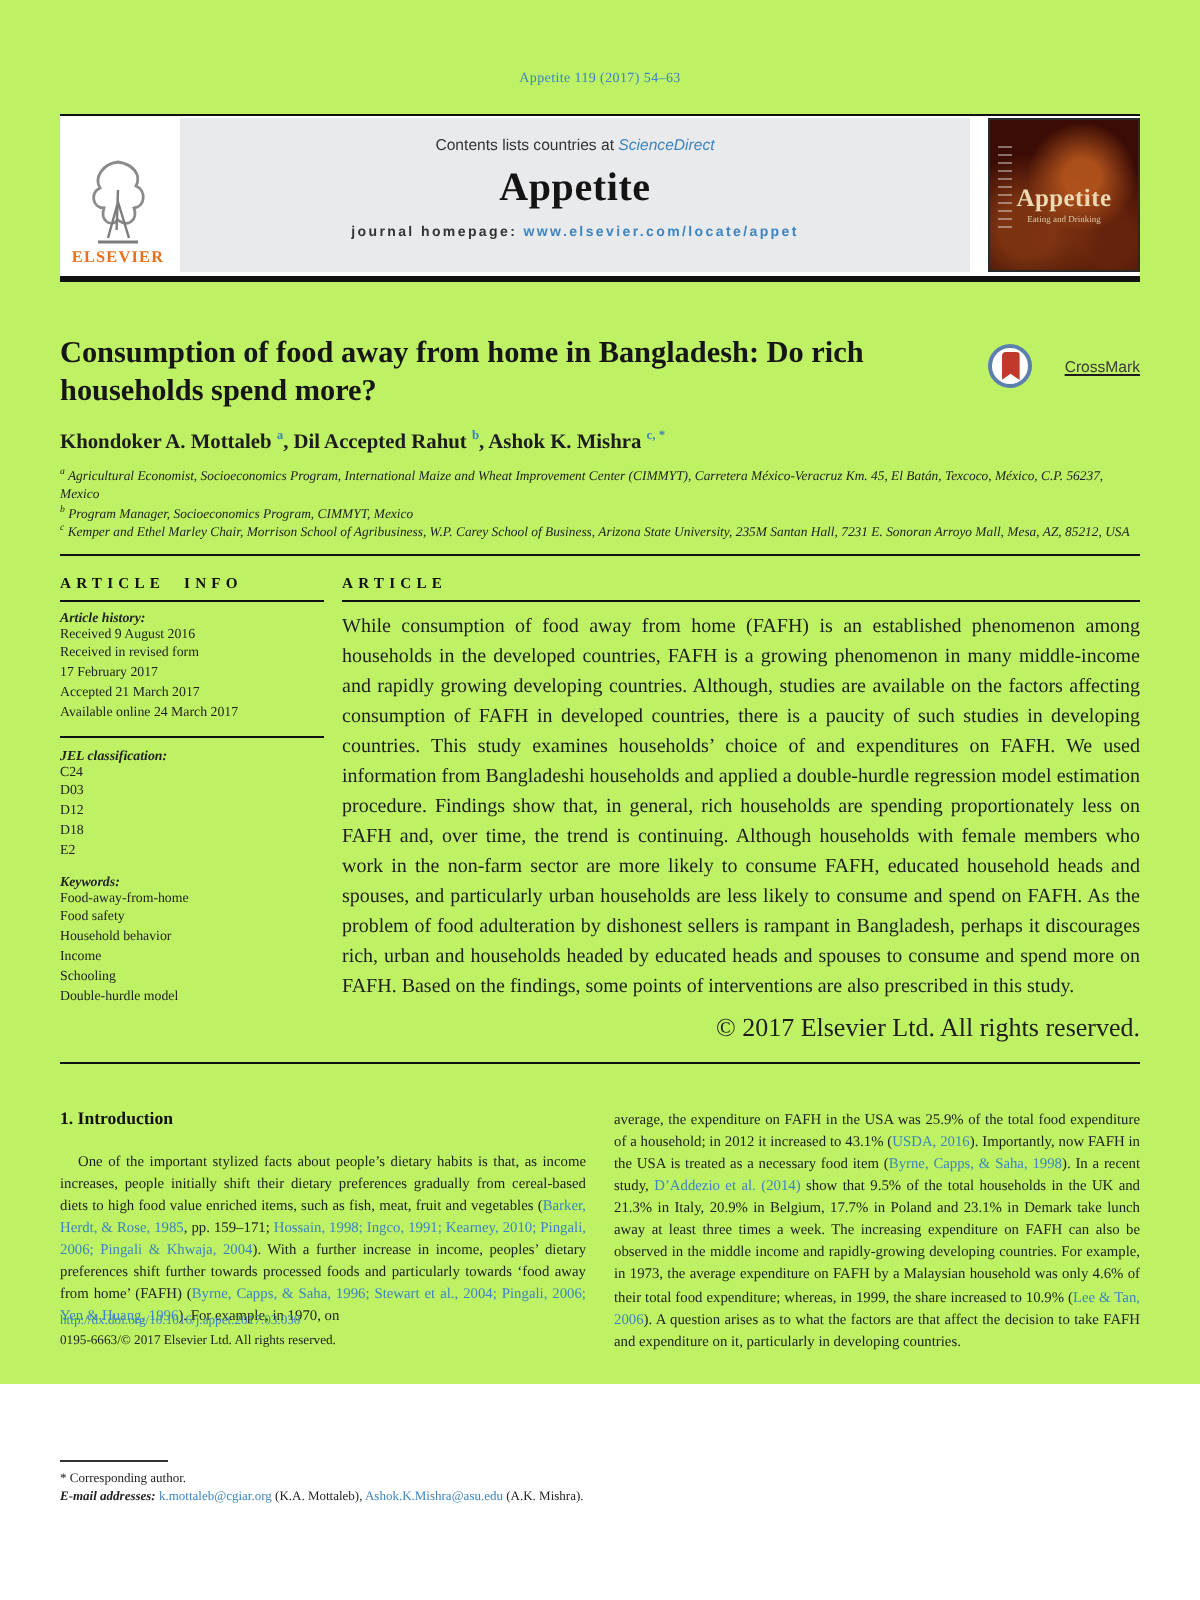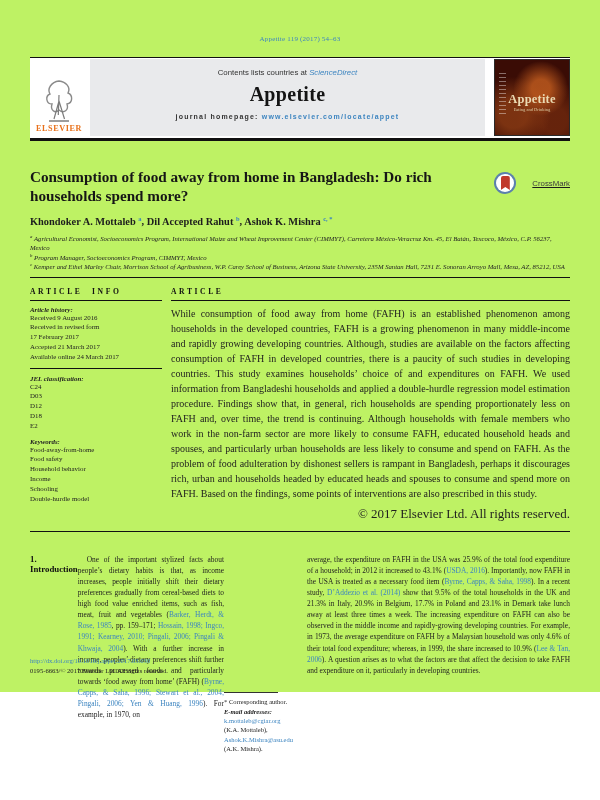--- a/index.html
+++ b/index.html
@@ -67,21 +67,21 @@
   .info-col .label{font-size:6.9px;font-style:italic;font-weight:bold;color:#222;}
   .info-col .line{font-size:6.9px;line-height:1.42;color:#222;}
   .rule-mid{border-top:1.2px solid #111;margin:6px 0 6px 0;}
   .kw-gap{height:7px;}
   .abstract-text{font-size:10px;line-height:1.5;text-align:justify;color:#1e1e1e;font-family:Liberation Serif, serif;}
   .abstract-copyright{margin-top:5px;text-align:right;font-size:13px;color:#1e1e1e;}
   .rule-full{border-top:1.2px solid #111;margin-top:9px;}
 
   
   .body-cols{display:grid;grid-template-columns:1fr 1fr;column-gap:14px;margin-top:22px;min-height:200px;}
-  .col-left{display:flex;flex-direction:row;}
+  .col-left{display:flex;flex-direction:column;}
   .section-heading{font-size:8.8px;font-weight:bold;margin-bottom:11px;color:#111;}
   .para{font-size:7.4px;line-height:1.5;text-align:justify;color:#1e1e1e;}
   .indent{text-indent:9px;}
   .seg-l{color:var(--link-blue);}
   .seg-i{font-style:italic;font-weight:bold;}
   .footnote{margin-top:auto;padding-top:18px;}
   .fn-rule{width:54px;border-top:1px solid #333;margin-bottom:4px;}
   .fn-text{font-size:6.5px;line-height:1.45;color:#222;}
 
   

